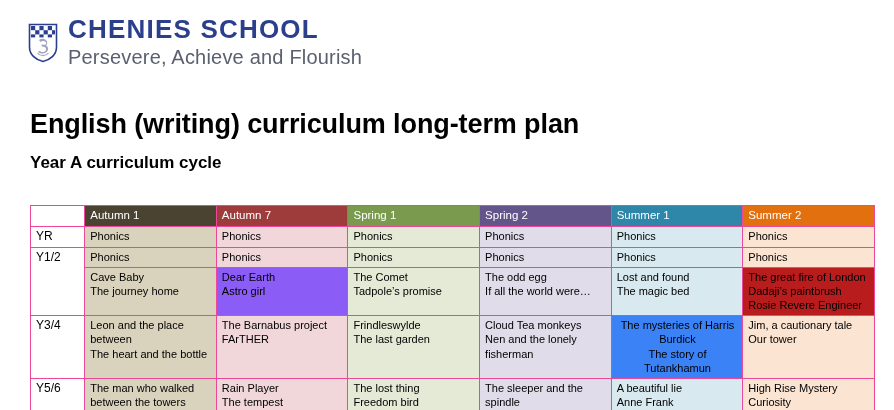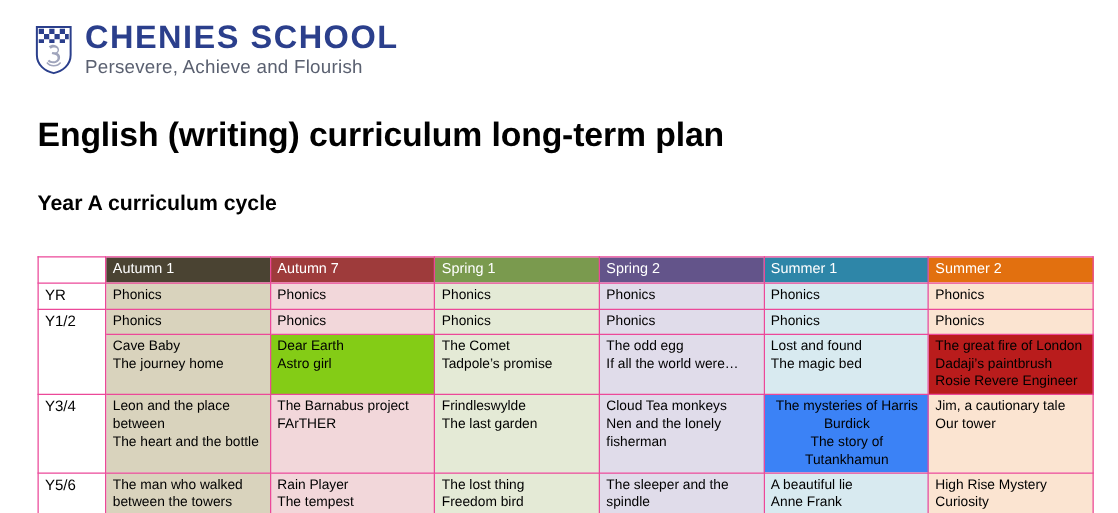--- a/index.html
+++ b/index.html
@@ -35,32 +35,32 @@
     justify-content: center;
   }
   .school-name {
     font-size: 26px;
     font-weight: bold;
     letter-spacing: 1.2px;
     color: #2b3f8c;
     line-height: 1.05;
   }
   .school-motto {
-    font-size: 15px;
+    font-size: 20px;
     color: #5a6070;
     letter-spacing: 0.2px;
     line-height: 1.2;
     margin-top: 2px;
   }
 
   
   .page-title {
     position: absolute;
     left: 30px;
-    top: 93px;
+    top: 109px;
     font-size: 27px;
     font-weight: bold;
     letter-spacing: -0.1px;
     margin: 0;
   }
   .page-subtitle {
     position: absolute;
     left: 30px;
     top: 153px;
     font-size: 17px;
@@ -183,21 +183,21 @@
         <td style="background: rgb(228, 234, 214);">Phonics</td>
         <td style="background: rgb(224, 220, 234);">Phonics</td>
         <td style="background: rgb(216, 234, 240);">Phonics</td>
         <td style="background: rgb(251, 228, 209);">Phonics</td>
       </tr>
       <tr>
         <td class="titles-cell" style="background: rgb(217, 211, 189);">
           <span class="title-line">Cave Baby</span>
           <span class="title-line">The journey home</span>
         </td>
-        <td class="titles-cell" style="background: #84cc16;">
+        <td class="titles-cell" style="background: #8b5cf6;">
           <span class="title-line">Dear Earth</span>
           <span class="title-line">Astro girl</span>
         </td>
         <td class="titles-cell" style="background: rgb(228, 234, 214);">
           <span class="title-line">The Comet</span>
           <span class="title-line">Tadpole’s promise</span>
         </td>
         <td class="titles-cell" style="background: rgb(224, 220, 234);">
           <span class="title-line">The odd egg</span>
           <span class="title-line">If all the world were…</span>

